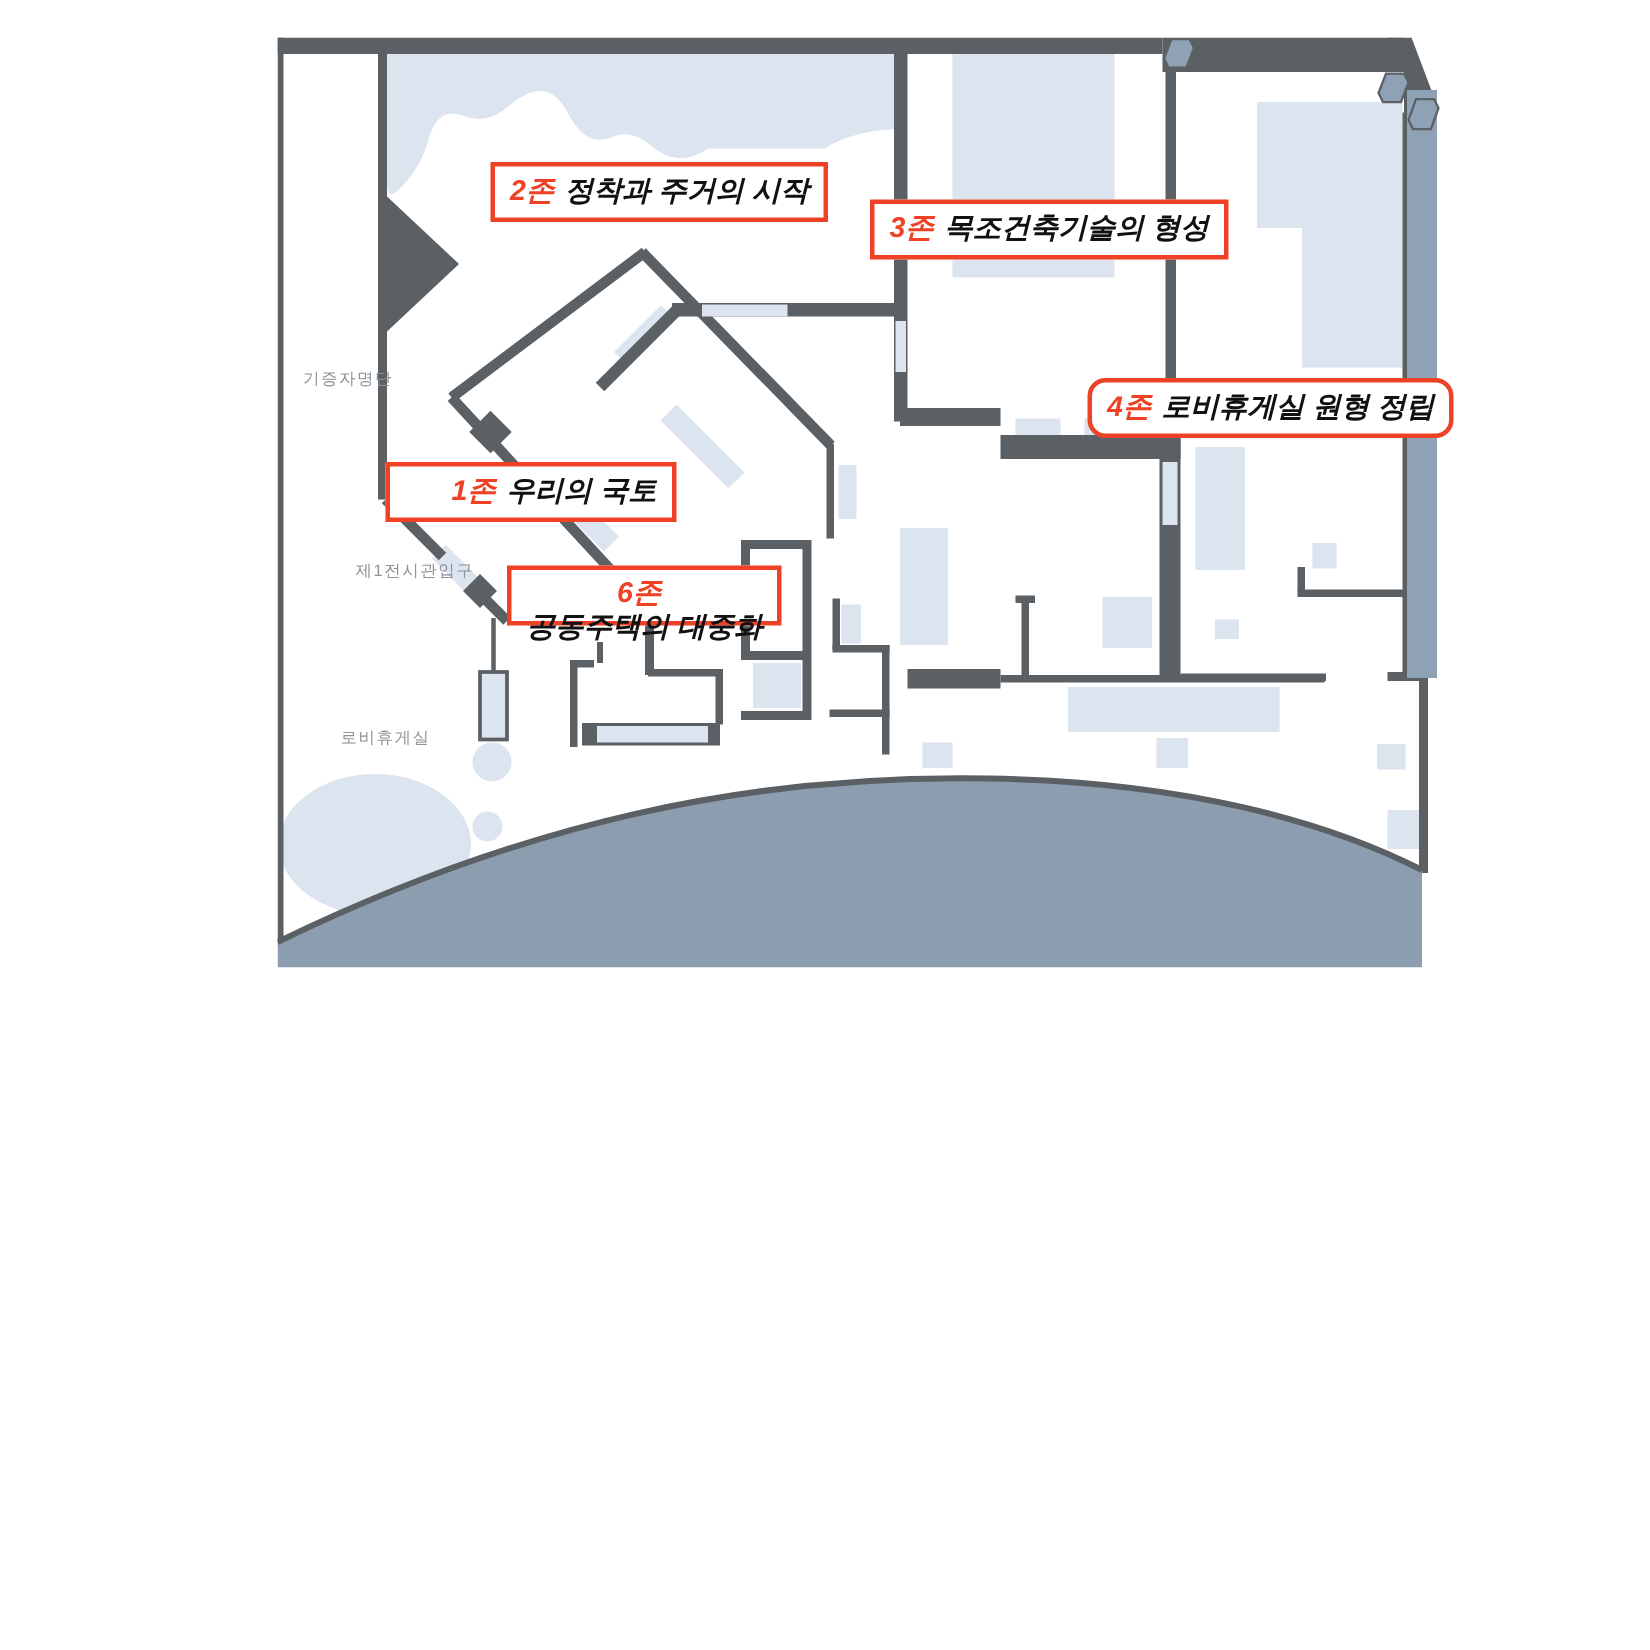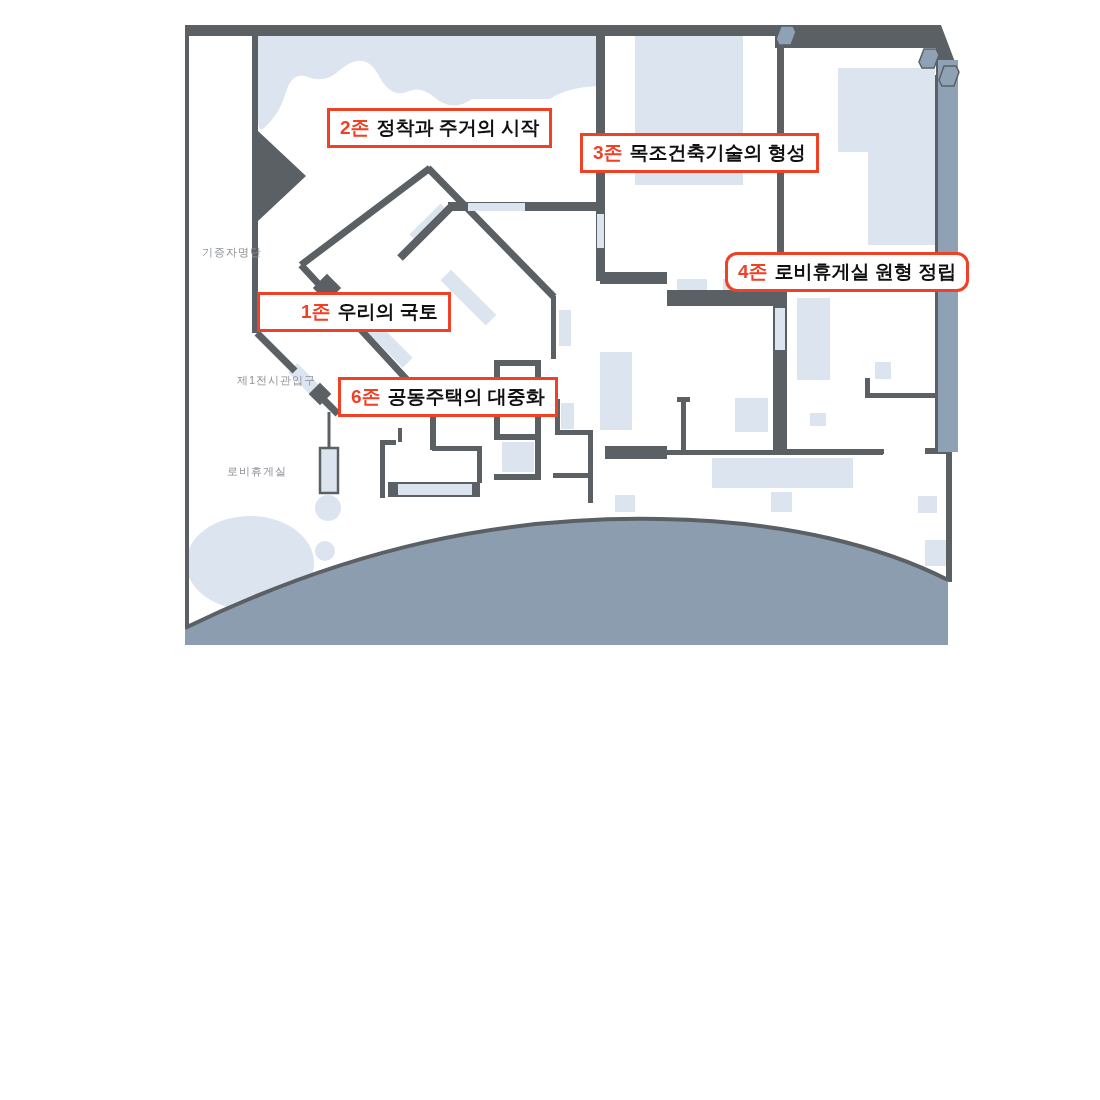--- a/index.html
+++ b/index.html
@@ -13,34 +13,34 @@
   .t  {fill:var(--tint,#DCE4EF);}
   .bl {fill:var(--band,#8FA1B5);}
   .gem{fill:var(--band,#8FA1B5);stroke:var(--wall,#5B6065);stroke-width:1.5;}
   .dome-f{fill:var(--dome,#8C9DAF);}
   .dome-s{stroke:var(--wall,#5B6065);stroke-width:4;fill:none;}
   .kiosk{fill:var(--tint,#DCE4EF);stroke:var(--wall,#5B6065);stroke-width:2.5;}
 
   .zone-label{position:absolute;display:flex;align-items:center;white-space:nowrap;
       background:#fff;border:3px solid var(--accent,#EE4125);
       padding:5px 10px;font-weight:bold;font-size:19px;color:#111;line-height:1.2;
-      box-sizing:border-box;height:40px;}
+      box-sizing:border-box;height:40px;font-style:italic;}
   .zone-num{color:var(--accent,#EE4125);margin-right:7px;}
   .map-text{position:absolute;font-size:11px;color:var(--muted_text,#8D9298);
       letter-spacing:1px;white-space:nowrap;}
 
-  .z1{left:257px;top:292px;padding-left:41px;}
+  .z1{left:257px;top:308px;padding-left:41px;}
   .z2{left:327px;top:108px;}
   .z3{left:580px;top:133px;align-items:flex-end;}
   .z4{left:725px;top:252px;border-radius:12px;}
   .z5{left:543px;top:360px;}
-  .z6{left:338px;top:377px;}
+  .z6{left:338px;top:377px;flex-direction:column;}
   .t-donor{left:202px;top:245px;}
   .t-entr{left:237px;top:373px;}
-  .t-lounge{left:227px;top:464px;}
+  .t-lounge{left:227px;top:484px;}
 </style>
 </head>
 <body>
 
 <div class="page">
 
   <svg class="plan-svg" viewBox="185 25 775 620" xmlns="http://www.w3.org/2000/svg">
 
     <g>
       <path class="t" d="M258,33 H596 V86 Q566,88 550,99 L472,99 Q452,113 434,97 Q421,86 409,91 Q392,99 380,78 Q366,48 340,70 Q325,84 308,77 Q292,71 286,92 Q280,114 264,128 Q258,133 258,120 Z"></path>

